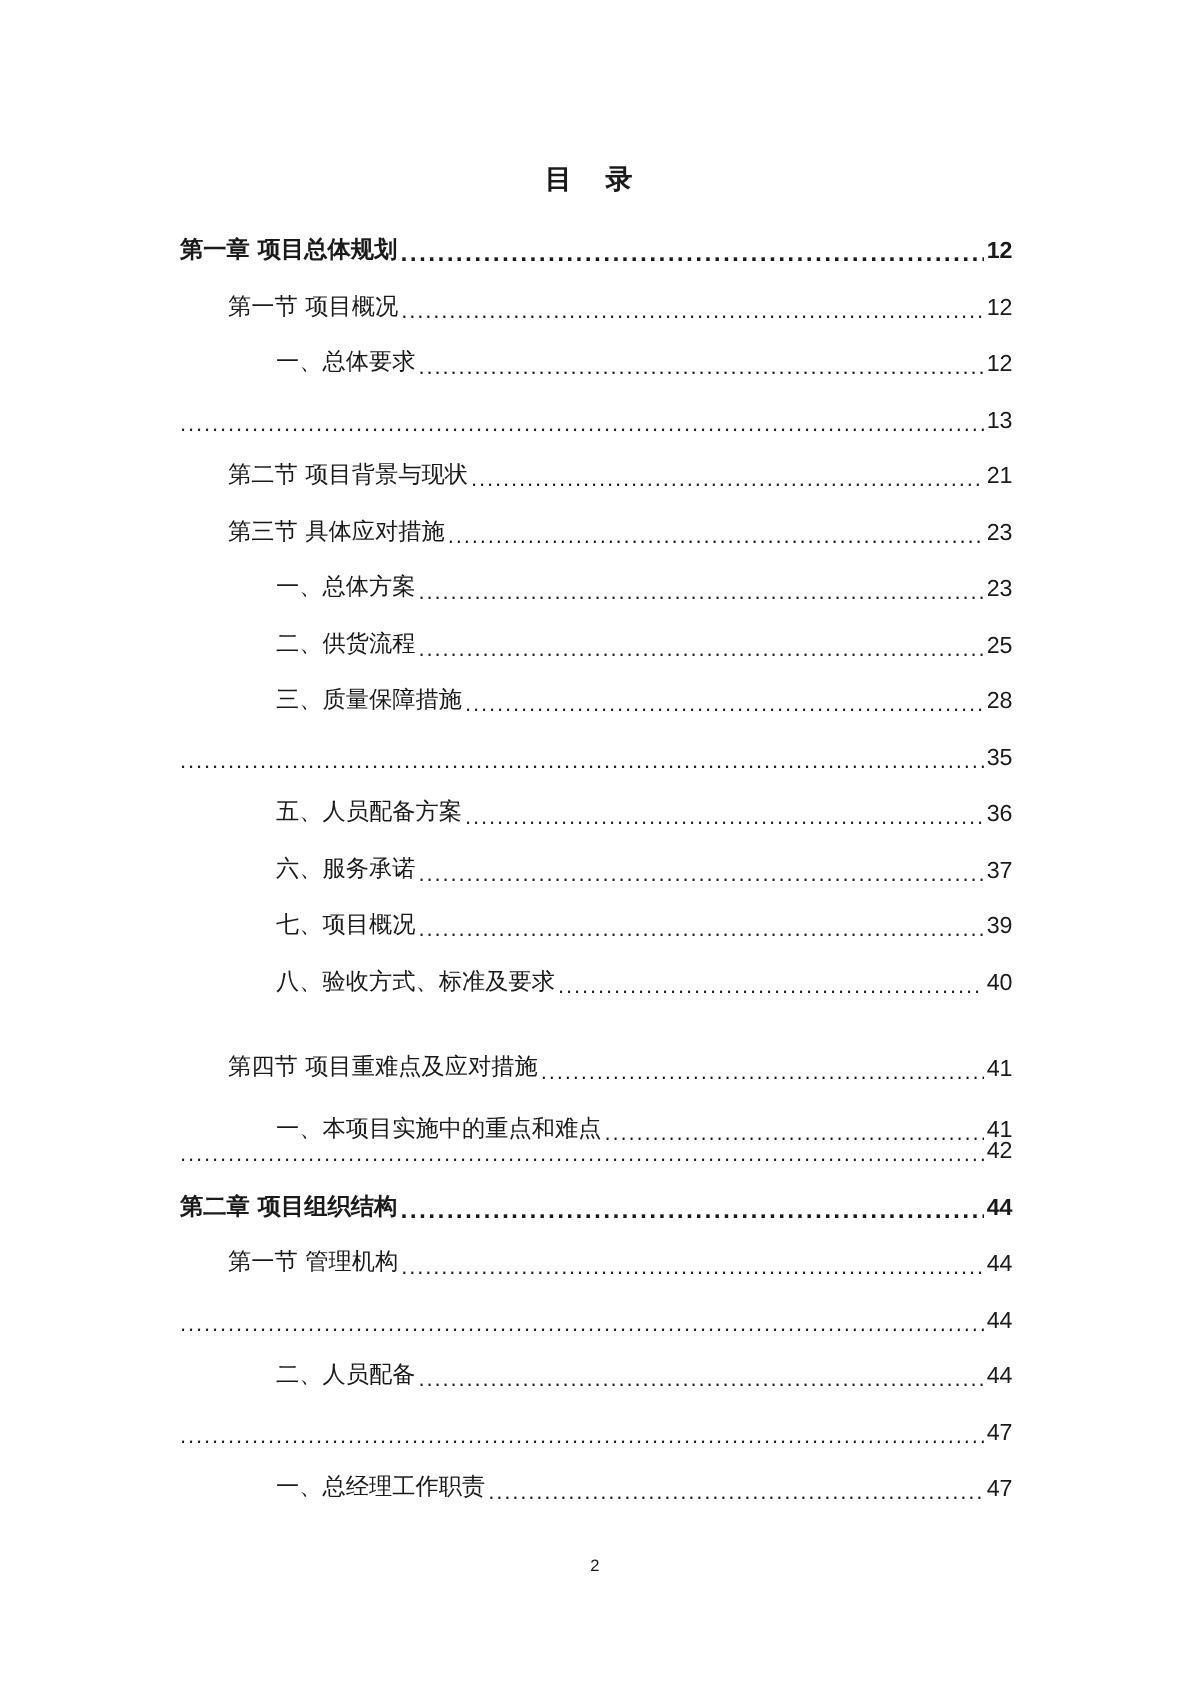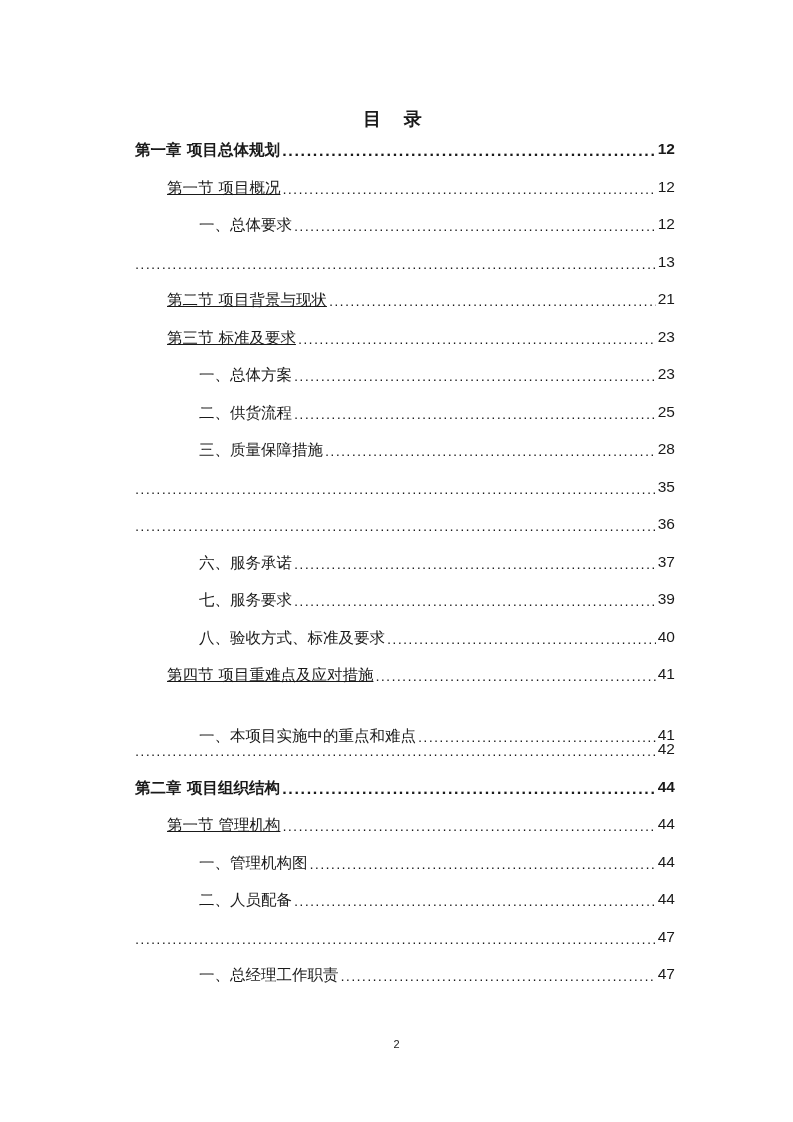--- a/index.html
+++ b/index.html
@@ -1,30 +1,30 @@
 <!DOCTYPE html>
 <html><head>
 <meta charset="utf-8">
 <style>
   html, body { margin: 0; padding: 0; background: #ffffff; }
   body { width: 793px; height: 1122px; position: relative; overflow: hidden;
          font-family: "DejaVu Sans", "Liberation Sans", sans-serif; color: #1a1a1a; }
   .title { position: absolute; top: 107px; left: 0; width: 793px; text-align: center;
            font-size: 18px; font-weight: bold; letter-spacing: 8px; }
   .toc { position: absolute; top: 140px; left: 120px; width: 555px; }
-  .row { position: absolute; left: 0; right: 0; height: 37px; display: flex; align-items: flex-start;
-         font-size: 15.5px; margin-left: 15px; }
+  .row { position: absolute; left: 0; right: 0; height: 37px; display: flex; align-items: flex-end;
+         font-size: 15.5px; }
   .row .label { white-space: nowrap; padding-right: 2px; }
   .row .dots { flex: 1; overflow: hidden; white-space: nowrap; height: 1.2em; line-height: 1.2em;
                position: relative; top: 2px; }
   .row .dots::before { content: "....................................................................................................................................................................................................................."; letter-spacing: 1.2px; font-size: 13px; }
   .row .page { white-space: nowrap; padding-left: 2px; font-family: "Liberation Sans", sans-serif; }
   .lvl1 { font-weight: bold; }
   .lvl1 .page { font-weight: bold; }
-  .lvl2 .label { padding-left: 32px; text-decoration: underline; }
+  .lvl2 .label { padding-left: 32px; }
   .lvl3 .label { padding-left: 64px; }
   .footer { position: absolute; top: 1038px; left: 0; width: 793px; text-align: center;
             font-size: 11px; font-family: "Liberation Sans", sans-serif; }
 </style>
 </head>
 <body>
 
 <div class="title">目 录</div>
 
 <div class="toc">
@@ -46,21 +46,21 @@
   <div class="row lvl3" style="top:112.5px">
     <span class="dots"></span>
     <span class="page">13</span>
   </div>
   <div class="row lvl2" style="top:150px">
     <span class="label">第二节  项目背景与现状</span>
     <span class="dots"></span>
     <span class="page">21</span>
   </div>
   <div class="row lvl2" style="top:187.5px">
-    <span class="label">第三节  标准及要求</span>
+    <span class="label">第三节  具体应对措施</span>
     <span class="dots"></span>
     <span class="page">23</span>
   </div>
   <div class="row lvl3" style="top:225px">
     <span class="label">一、总体方案</span>
     <span class="dots"></span>
     <span class="page">23</span>
   </div>
   <div class="row lvl3" style="top:262.5px">
     <span class="label">二、供货流程</span>
@@ -70,39 +70,40 @@
   <div class="row lvl3" style="top:300px">
     <span class="label">三、质量保障措施</span>
     <span class="dots"></span>
     <span class="page">28</span>
   </div>
   <div class="row lvl3" style="top:337.5px">
     <span class="dots"></span>
     <span class="page">35</span>
   </div>
   <div class="row lvl3" style="top:375px">
+    <span class="label">五、人员配备方案</span>
     <span class="dots"></span>
     <span class="page">36</span>
   </div>
   <div class="row lvl3" style="top:412.5px">
     <span class="label">六、服务承诺</span>
     <span class="dots"></span>
     <span class="page">37</span>
   </div>
   <div class="row lvl3" style="top:450px">
-    <span class="label">七、服务要求</span>
+    <span class="label">七、项目概况</span>
     <span class="dots"></span>
     <span class="page">39</span>
   </div>
   <div class="row lvl3" style="top:487.5px">
     <span class="label">八、验收方式、标准及要求</span>
     <span class="dots"></span>
     <span class="page">40</span>
   </div>
-  <div class="row lvl2" style="top:525px">
+  <div class="row lvl2" style="top:545px">
     <span class="label">第四节  项目重难点及应对措施</span>
     <span class="dots"></span>
     <span class="page">41</span>
   </div>
   <div class="row lvl3" style="top:586px">
     <span class="label">一、本项目实施中的重点和难点</span>
     <span class="dots"></span>
     <span class="page">41</span>
   </div>
   <div class="row lvl3" style="top:600px">
@@ -113,21 +114,20 @@
     <span class="label">第二章  项目组织结构</span>
     <span class="dots"></span>
     <span class="page">44</span>
   </div>
   <div class="row lvl2" style="top:675px">
     <span class="label">第一节  管理机构</span>
     <span class="dots"></span>
     <span class="page">44</span>
   </div>
   <div class="row lvl3" style="top:712.5px">
-    <span class="label">一、管理机构图</span>
     <span class="dots"></span>
     <span class="page">44</span>
   </div>
   <div class="row lvl3" style="top:750px">
     <span class="label">二、人员配备</span>
     <span class="dots"></span>
     <span class="page">44</span>
   </div>
   <div class="row lvl2" style="top:787.5px">
     <span class="dots"></span>

